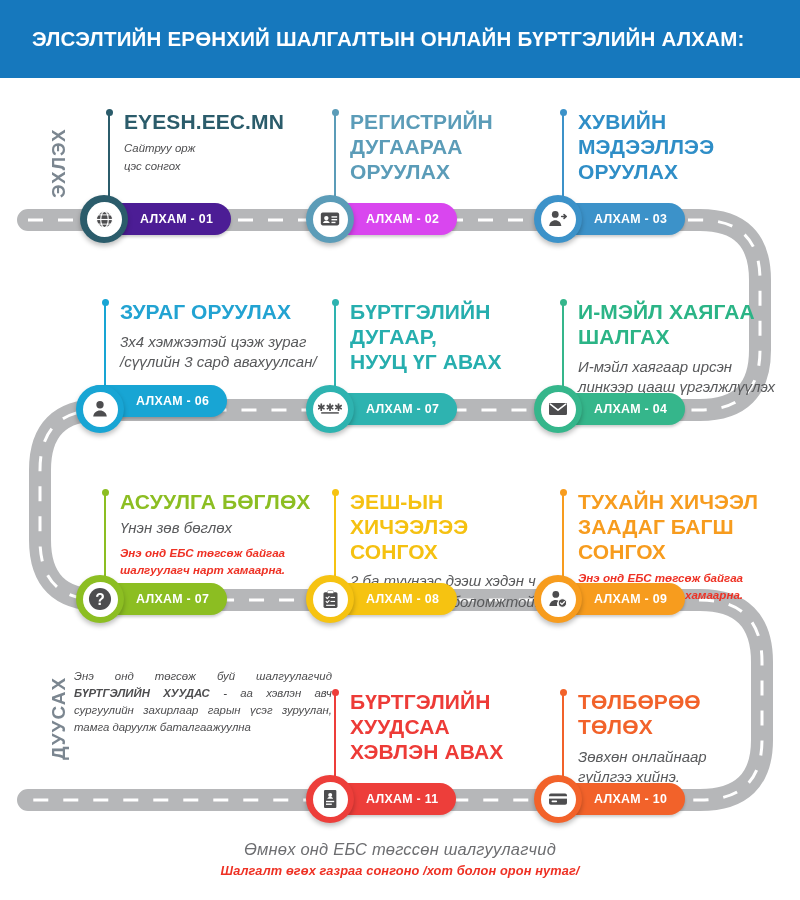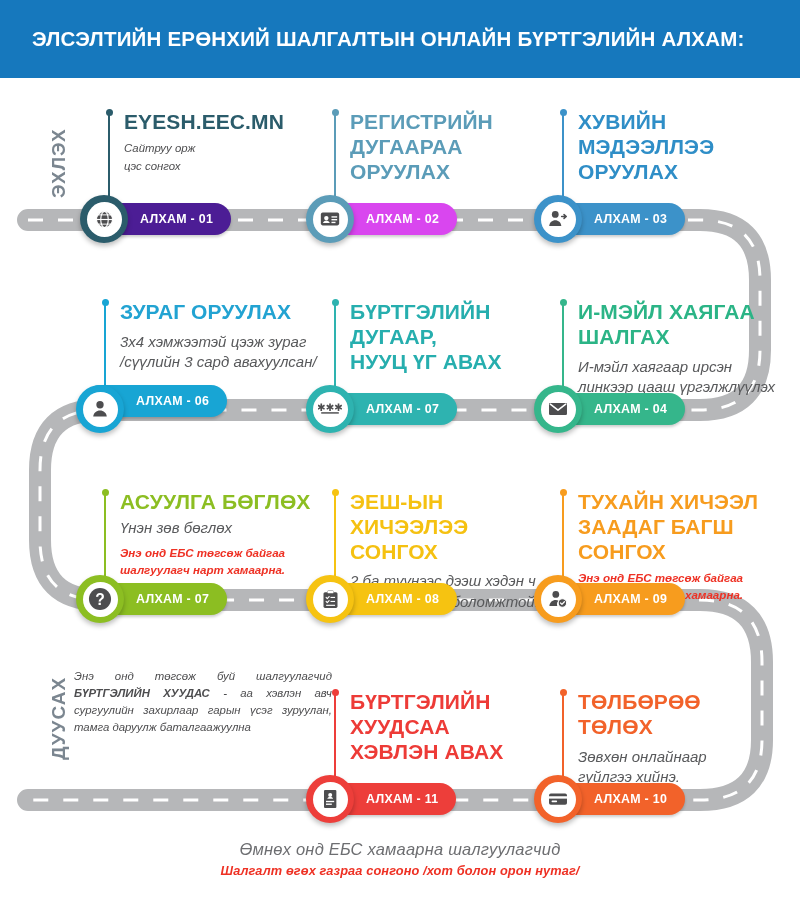--- a/index.html
+++ b/index.html
@@ -418,17 +418,17 @@
         <svg width="22" height="22" viewBox="0 0 24 24">
           <rect x="2.2" y="6" width="19.6" height="12.4" rx="2" fill="#4d4d4f"></rect>
           <rect x="2.2" y="9" width="19.6" height="2.6" fill="#fff"></rect>
           <rect x="5" y="13.6" width="6" height="1.9" rx=".8" fill="#fff"></rect>
         </svg>
       </div>
     </div>
   </div>
 
   <div class="footer" style="top:840px;">
-    <div class="l1">Өмнөх онд ЕБС хамаарна шалгуулагчид</div>
+    <div class="l1">Өмнөх онд ЕБС төгссөн шалгуулагчид</div>
     <div class="l2">Шалгалт өгөх газраа сонгоно /хот болон орон нутаг/</div>
   </div>
 
 </div>
 
 </body></html>

